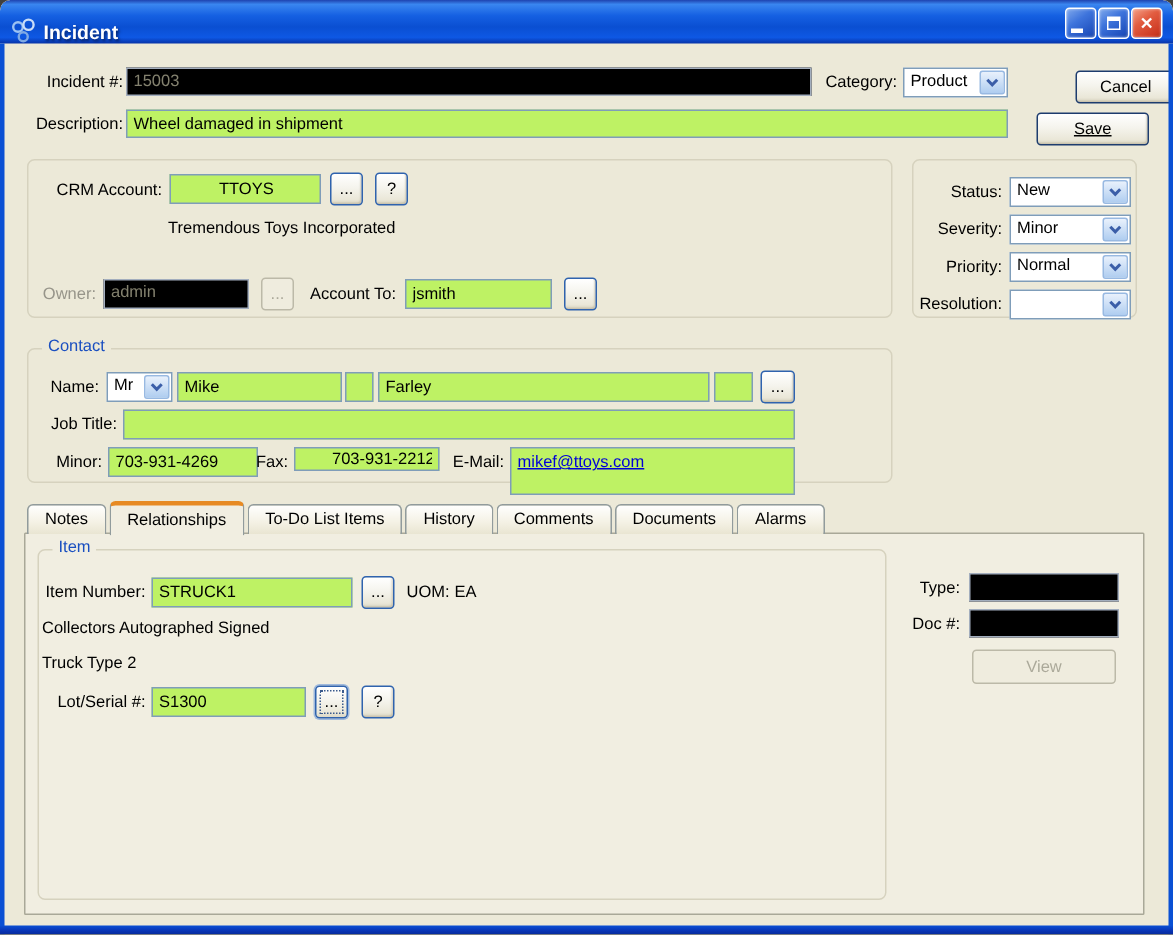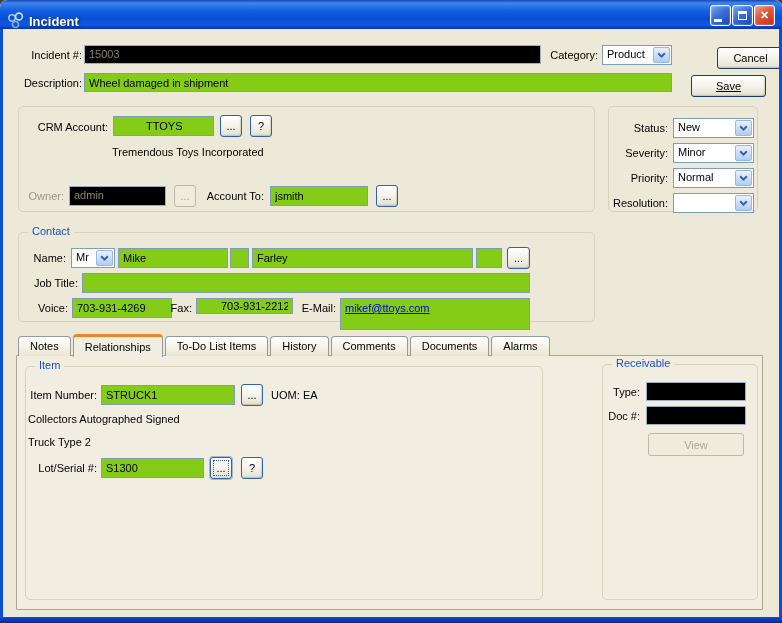--- a/index.html
+++ b/index.html
@@ -40,21 +40,21 @@
   }
   .tb-btn.close { background:linear-gradient(145deg,#F4A088 0%, #E25C40 40%, #CC3822 85%, #A82810 100%); }
   .glyph-min { width:8px; height:3px; background:#fff; margin-top:9px; margin-right:5px; }
   .glyph-max { width:9px; height:9px; border:1px solid #fff; border-top:3px solid #fff; }
 
   
   .lbl { position:absolute; text-align:right; white-space:nowrap; }
   .lbl.left { text-align:left; }
   .lbl.dim { color:#97958A; }
   .txt {
-    position:absolute; background:#84cc16; border:1px solid #7F9DB9;
+    position:absolute; background:#bef264; border:1px solid #7F9DB9;
     font-family:"Liberation Sans",sans-serif; font-size:11px; color:#000;
     padding:2px 4px;
   }
   div.txt { overflow:hidden; white-space:nowrap; }
   .ro { background:#000000; border:1px solid #A3AEBE; color:#84826F; }
   .btn {
     position:absolute; border:1px solid #2F5A8F; border-radius:3px;
     background:linear-gradient(180deg,#FFFFFF 0%,#F5F4ED 45%,#EAE7D8 85%,#DCD8C6 100%);
     font-family:"Liberation Sans",sans-serif; font-size:11px; color:#000;
     box-shadow:inset -1px -1px 1px rgba(160,150,120,.35);
@@ -209,60 +209,57 @@
   </div>
   <input class="txt" style="left: 118px; top: 248px; width: 110px; height: 20px;" value="Mike">
   <input class="txt" style="left: 230px; top: 248px; width: 19px; height: 20px;" value="">
   <input class="txt" style="left: 252px; top: 248px; width: 221px; height: 20px;" value="Farley">
   <input class="txt" style="left: 476px; top: 248px; width: 26px; height: 20px;" value="">
   <button class="btn dots" style="left:507px; top:247px; width:23px; height:22px;">...</button>
 
   <div class="lbl" style="left:18px; top:277px; width:60px;">Job Title:</div>
   <input class="txt" style="left: 82px; top: 273px; width: 448px; height: 20px;" value="">
 
-  <div class="lbl" style="left:18px; top:302px; width:50px;">Voice:</div>
+  <div class="lbl" style="left:18px; top:302px; width:50px;">Minor:</div>
   <input class="txt" style="left: 72px; top: 298px; width: 100px; height: 20px;" value="703-931-4269">
   <div class="lbl" style="left:168px; top:302px; width:24px;">Fax:</div>
   <input class="txt" style="left: 196px; top: 298px; width: 97px; height: 16px; padding-left: 24px;" value="703-931-2212">
   <div class="lbl" style="left:294px; top:302px; width:42px;">E-Mail:</div>
   <div class="txt" style="left:340px; top:298px; width:190px; height:32px; padding-top:3px;">
     <span class="link">mikef@ttoys.com</span>
   </div>
 
   <div class="tabstrip">
     <div class="tab">Notes</div>
     <div class="tab active">Relationships</div>
     <div class="tab">To-Do List Items</div>
     <div class="tab">History</div>
     <div class="tab">Comments</div>
     <div class="tab">Documents</div>
     <div class="tab">Alarms</div>
   </div>
   <div class="tab-panel"></div>
 
-  <div class="groupbox" style="left:25px; top:366px; width:518px; height:234px; z-index:4;">
+  <div class="groupbox" style="left:25px; top:366px; width:566px; height:234px; z-index:4;">
     <span class="gb-caption on-panel">Item</span>
   </div>
   <div class="lbl" style="left:25px; top:389px; width:72px; z-index:5;">Item Number:</div>
   <input class="txt" style="left: 101px; top: 385px; width: 134px; height: 20px; z-index: 5;" value="STRUCK1">
   <button class="btn dots" style="left:241px; top:384px; width:22px; height:22px; z-index:5;">...</button>
   <div class="lbl left" style="left:271px; top:389px; z-index:5;">UOM:</div>
   <div class="lbl left" style="left:303px; top:389px; z-index:5;">EA</div>
 
   <div class="lbl left" style="left:28px; top:413px; z-index:5;">Collectors Autographed Signed</div>
   <div class="lbl left" style="left:28px; top:436px; z-index:5;">Truck Type 2</div>
 
   <div class="lbl" style="left:25px; top:462px; width:72px; z-index:5;">Lot/Serial #:</div>
   <input class="txt" style="left: 101px; top: 458px; width: 103px; height: 20px; z-index: 5;" value="S1300">
   <button class="btn dots focused" style="left:210px; top:457px; width:22px; height:22px; z-index:5;">...</button>
   <button class="btn dots" style="left:241px; top:457px; width:22px; height:22px; z-index:5;">?</button>
 
-  <div class="groupbox" style="left:602px; top:364px; width:156px; height:236px; z-index:4;">
-    <span class="gb-caption on-panel">Receivable</span>
-  </div>
   <div class="lbl" style="left:596px; top:386px; width:44px; z-index:5;">Type:</div>
   <div class="txt ro" style="left:646px; top:382px; width:100px; height:19px; z-index:5;"></div>
   <div class="lbl" style="left:592px; top:410px; width:48px; z-index:5;">Doc #:</div>
   <div class="txt ro" style="left:646px; top:406px; width:100px; height:19px; z-index:5;"></div>
   <button class="btn disabled" style="left:648px; top:433px; width:96px; height:23px; z-index:5;">View</button>
 
   <div class="edge-left"></div>
   <div class="edge-right"></div>
   <div class="edge-bottom"></div>
 </div>

